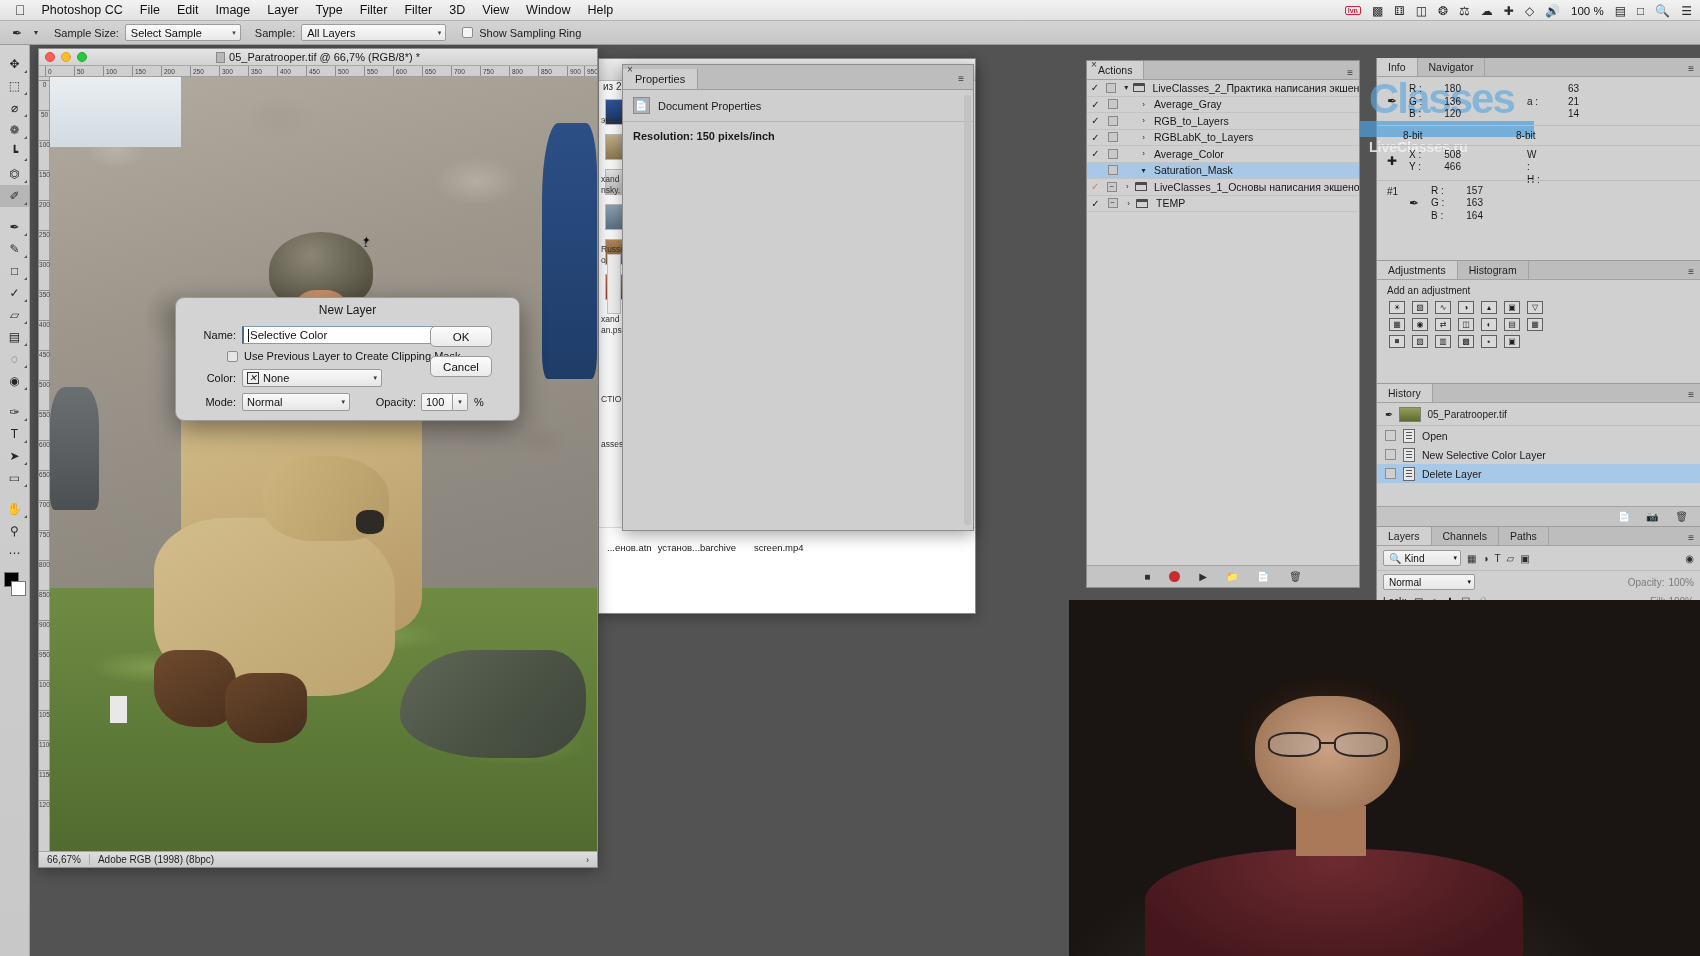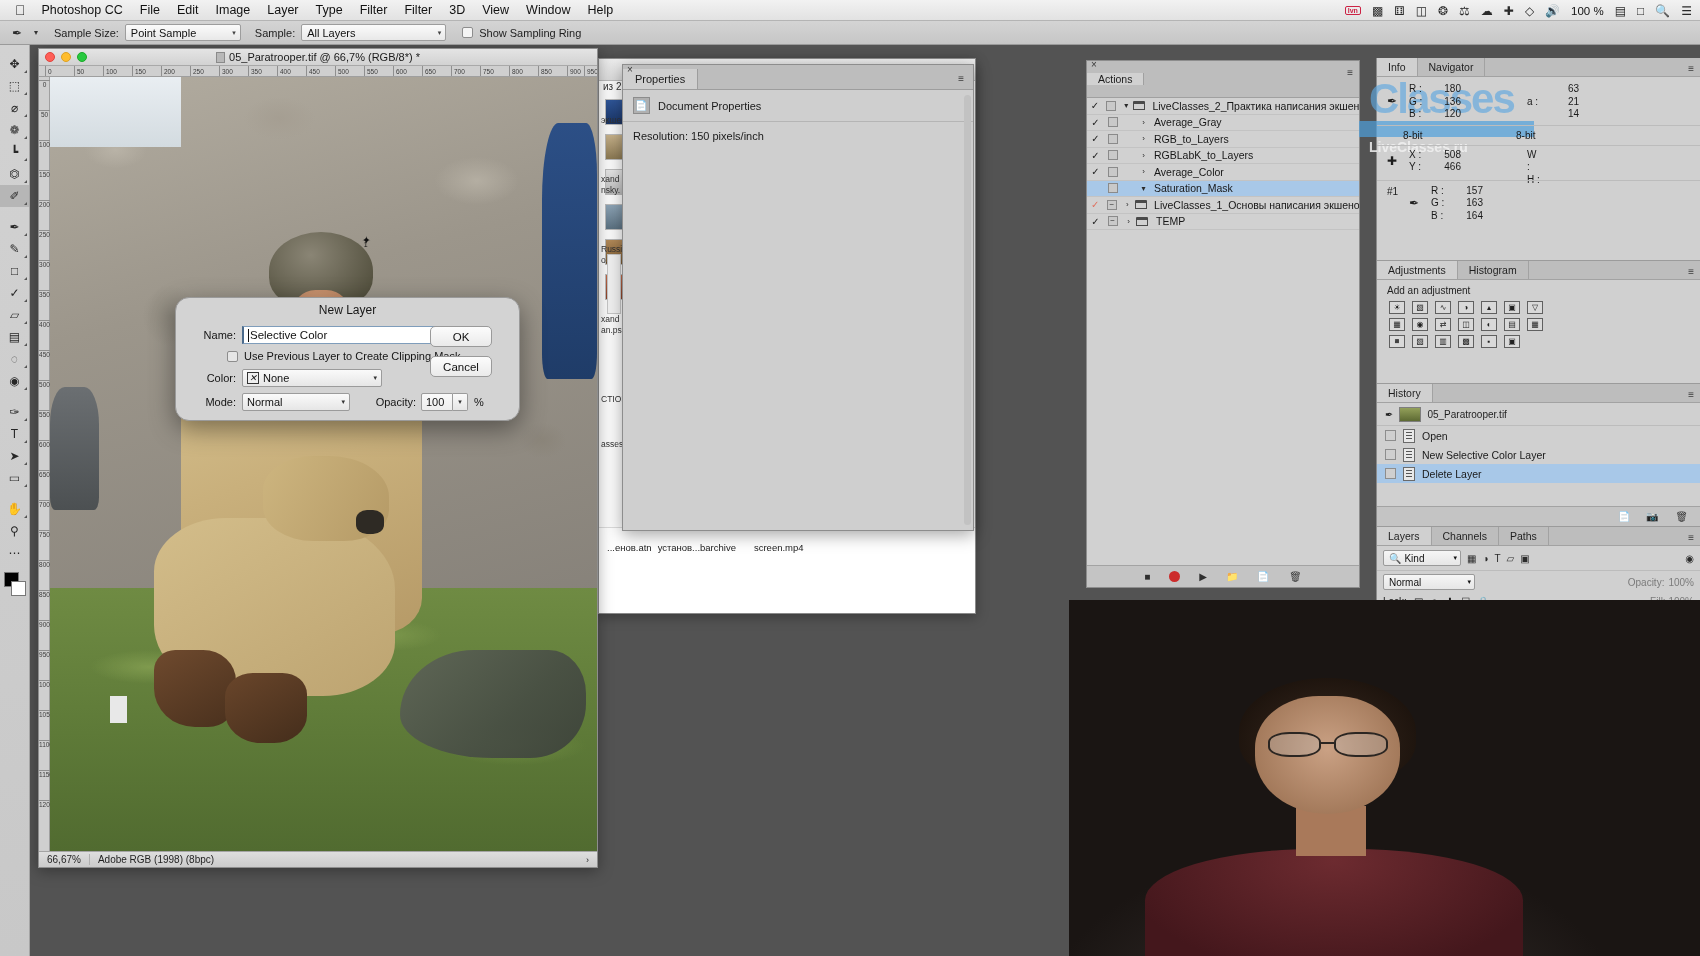--- a/index.html
+++ b/index.html
@@ -175,29 +175,29 @@
              padding:0 12px;border-right:1px solid #9d9d9d;margin-top:4px;}
   .props-menu{position:absolute;right:8px;top:8px;font-size:10px;color:#3a3a3a;letter-spacing:1px;}
   .props-docrow{height:32px;display:flex;align-items:center;gap:8px;padding:0 10px;
                 border-bottom:1px solid #b5b5b5;}
   .props-docicon{width:17px;height:17px;background:#b0b0b0;border:1px solid #8c8c8c;
                  display:flex;align-items:center;justify-content:center;font-size:10px;color:#333;}
   .props-doclabel{font-size:11px;color:#1a1a1a;}
   .props-grid{padding:8px 10px 6px 10px;border-bottom:1px solid #b5b5b5;}
   .props-line{display:flex;font-size:11px;color:#1a1a1a;margin-bottom:8px;}
   .props-line span:first-child{width:108px;}
-  .props-res{padding:8px 10px;font-size:11px;color:#1a1a1a;}
+  .props-res{padding:8px 10px;font-size:11px;color:#1a1a1a;font-weight:bold;}
   .props-scroll{position:absolute;right:2px;top:30px;width:7px;height:430px;background:#c2c2c2;border-radius:4px;}
 
   
   .actions{position:absolute;left:1086px;top:60px;width:274px;height:528px;
            background:#d1d1d1;border:1px solid #8d8d8d;z-index:35;}
   .act-close{position:absolute;left:4px;top:-2px;font-size:10px;color:#3a3a3a;}
   .act-menu{position:absolute;right:5px;top:6px;font-size:10px;color:#3a3a3a;letter-spacing:1px;}
-  .act-tabrow{height:37px;background:#bdbdbd;border-bottom:1px solid #a0a0a0;display:flex;align-items:center;}
+  .act-tabrow{height:19px;background:#bdbdbd;border-bottom:1px solid #a0a0a0;display:flex;}
   .act-tab{background:#d1d1d1;font-size:10.5px;color:#1c1c1c;padding:0 11px;
            display:flex;align-items:center;border-right:1px solid #a0a0a0;}
   .act-row{height:16.5px;display:flex;align-items:center;
            border-bottom:1px solid #c3c3c3;font-size:10.5px;color:#171717;}
   .act-row.sel{background:#a8c8e8;}
   .act-ck{width:17px;text-align:center;font-size:10px;color:#1d1d1d;}
   .act-ck.red{color:#e0715f;}
   .act-box{width:17px;display:flex;justify-content:center;}
   .act-box i{width:10px;height:10px;border:1px solid #8a8a8a;background:#c9c9c9;
              display:block;font-style:normal;font-size:8px;text-align:center;line-height:8px;color:#333;}
@@ -303,21 +303,21 @@
      border:2px solid #2b2622;border-radius:40%;background:rgba(180,200,215,.2);}
   .cam-bridge{position:absolute;left:40%;top:40%;width:2.2%;height:2px;background:#2b2622;}
   .cam-body{position:absolute;left:12%;top:70%;width:60%;height:32%;
      background:radial-gradient(ellipse at 50% 10%,#6d2b30,#44171c 80%);
      border-radius:45% 45% 0 0;}
   .cam-neck{position:absolute;left:36%;top:58%;width:11%;height:14%;
      background:#a9795a;}
 
   
   .ovl{position:absolute;left:175px;top:297px;width:345px;height:124px;z-index:100;
-       background:#d3d3d3;border:1px solid #9a9a9a;border-radius:14px;
+       background:#d3d3d3;border:1px solid #9a9a9a;border-radius:9px;
        box-shadow:0 8px 26px rgba(0,0,0,.42);}
   .ovl-title{text-align:center;font-size:12px;color:#171717;padding:5px 0 0 0;font-weight:normal;}
   .ovl-row{display:flex;align-items:center;margin-top:7px;padding-left:24px;}
   .ovl-lab{font-size:11px;color:#141414;text-align:right;}
   .ovl-input{height:18px;background:#fff;border:1px solid #7f9dbb;border-left:2px solid #4b6b8c;
              width:223px;font-size:11.5px;color:#111;padding:0 4px;display:flex;align-items:center;
              margin-left:6px;}
   .ovl-caret{display:inline-block;width:1px;height:13px;background:#111;margin-right:1px;}
   .ovl-cb{width:11px;height:11px;border:1px solid #8d8d8d;background:#e6e6e6;border-radius:2px;margin-right:6px;}
   .ovl-cbtext{font-size:11px;color:#141414;}
@@ -373,21 +373,21 @@
       <span class="mi">🔍</span>
       <span class="mi">☰</span>
     </div>
   </div>
 
   <div class="optbar">
     <span class="opt-tool">✒</span>
     <span class="opt-caret">▾</span>
     <span class="opt-label" style="margin-left:10px">Sample Size:</span>
     <div class="opt-select" style="width:116px">
-      <span>Point Sample</span>
+      <span>Select Sample</span>
       <span class="cv">▾</span>
     </div>
     <span class="opt-label" style="margin-left:8px">Sample:</span>
     <div class="opt-select" style="width:145px">
       <span>All Layers</span>
       <span class="cv">▾</span>
     </div>
     <span class="opt-check" style="margin-left:10px"></span>
     <span class="opt-label">Show Sampling Ring</span>
   </div>

